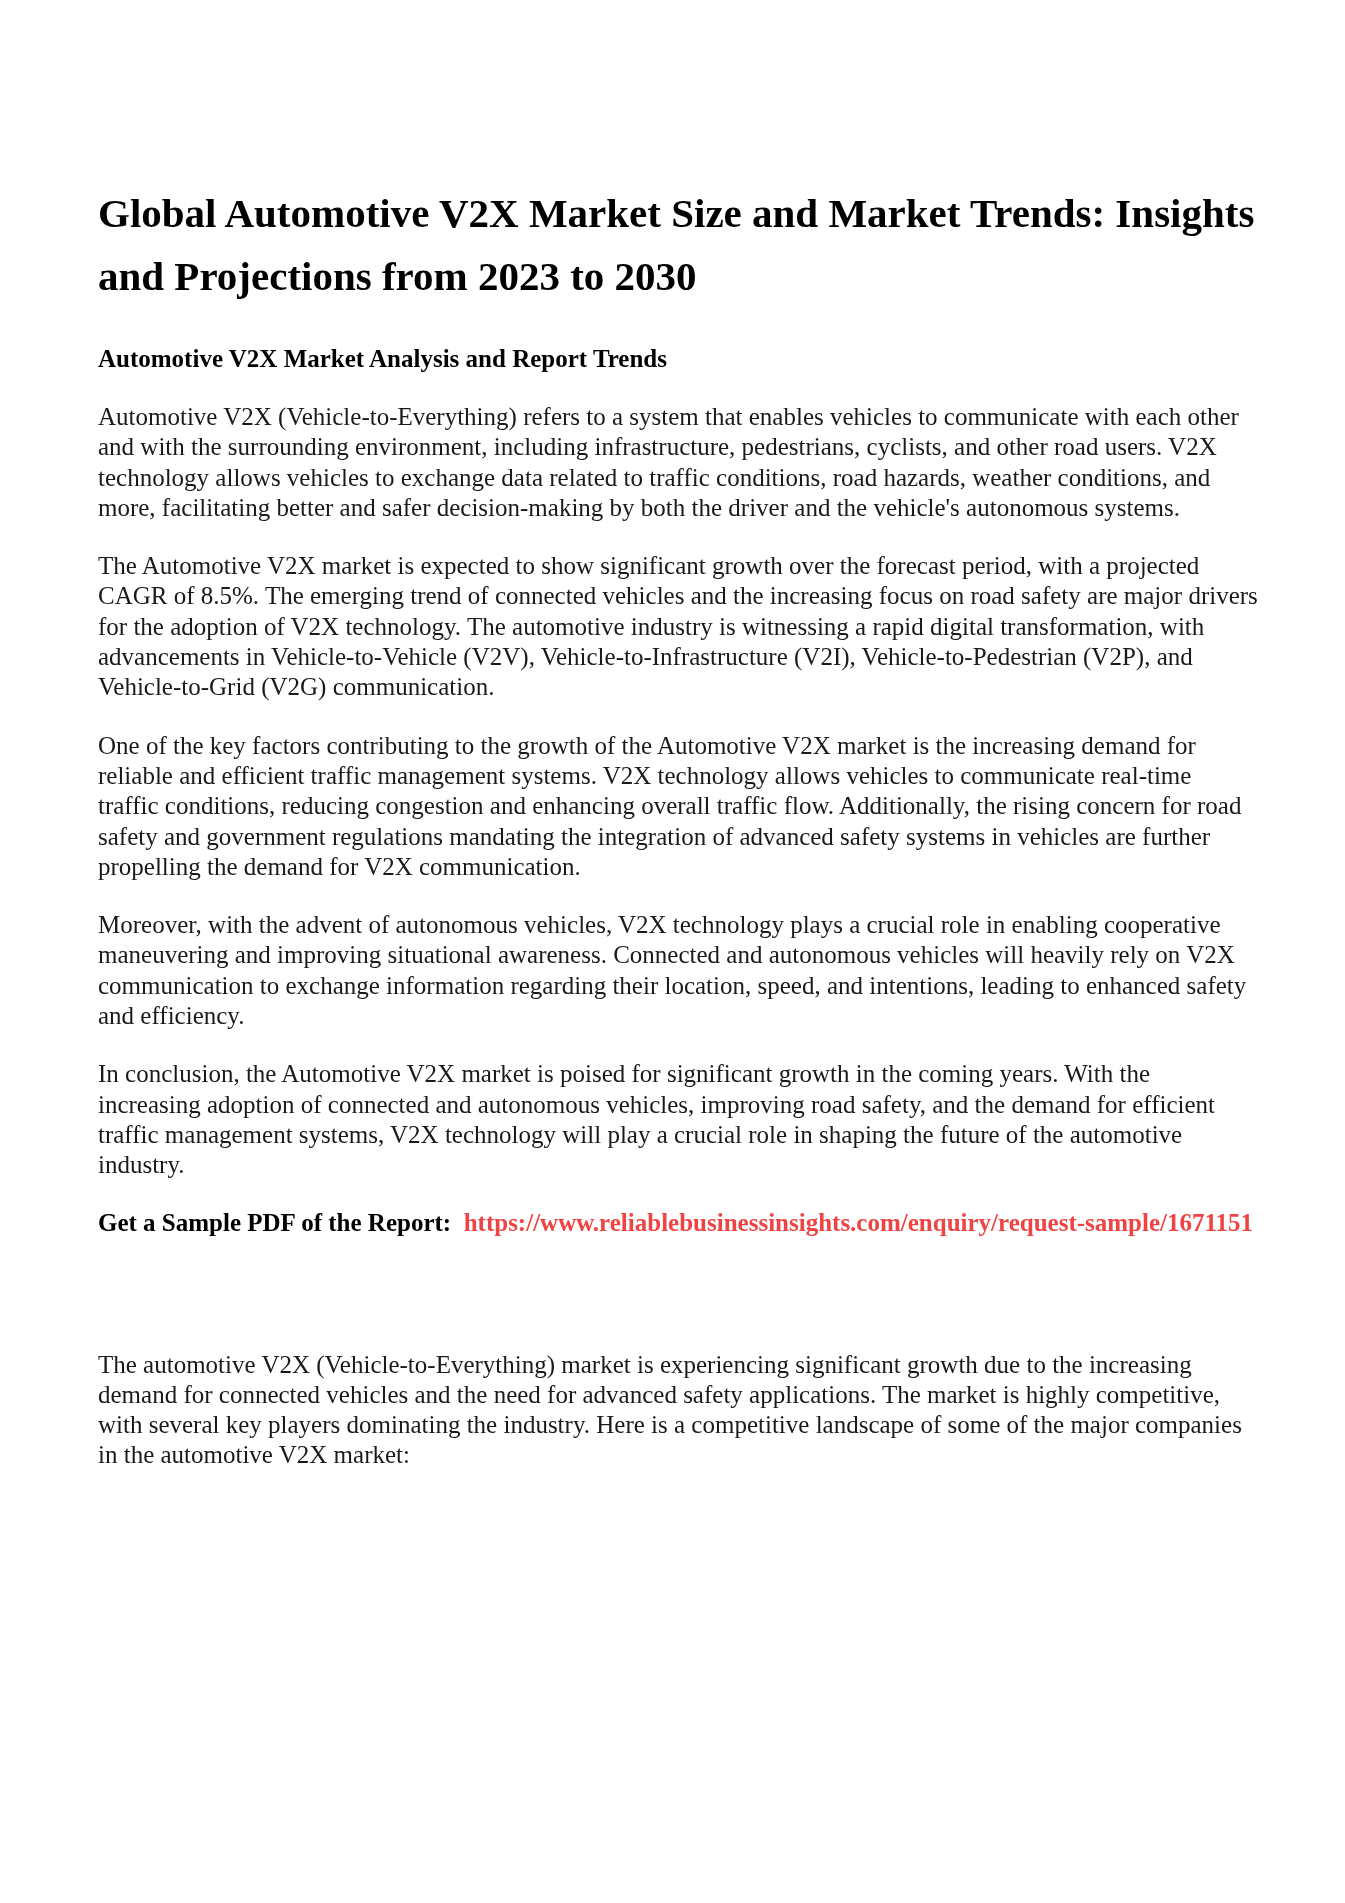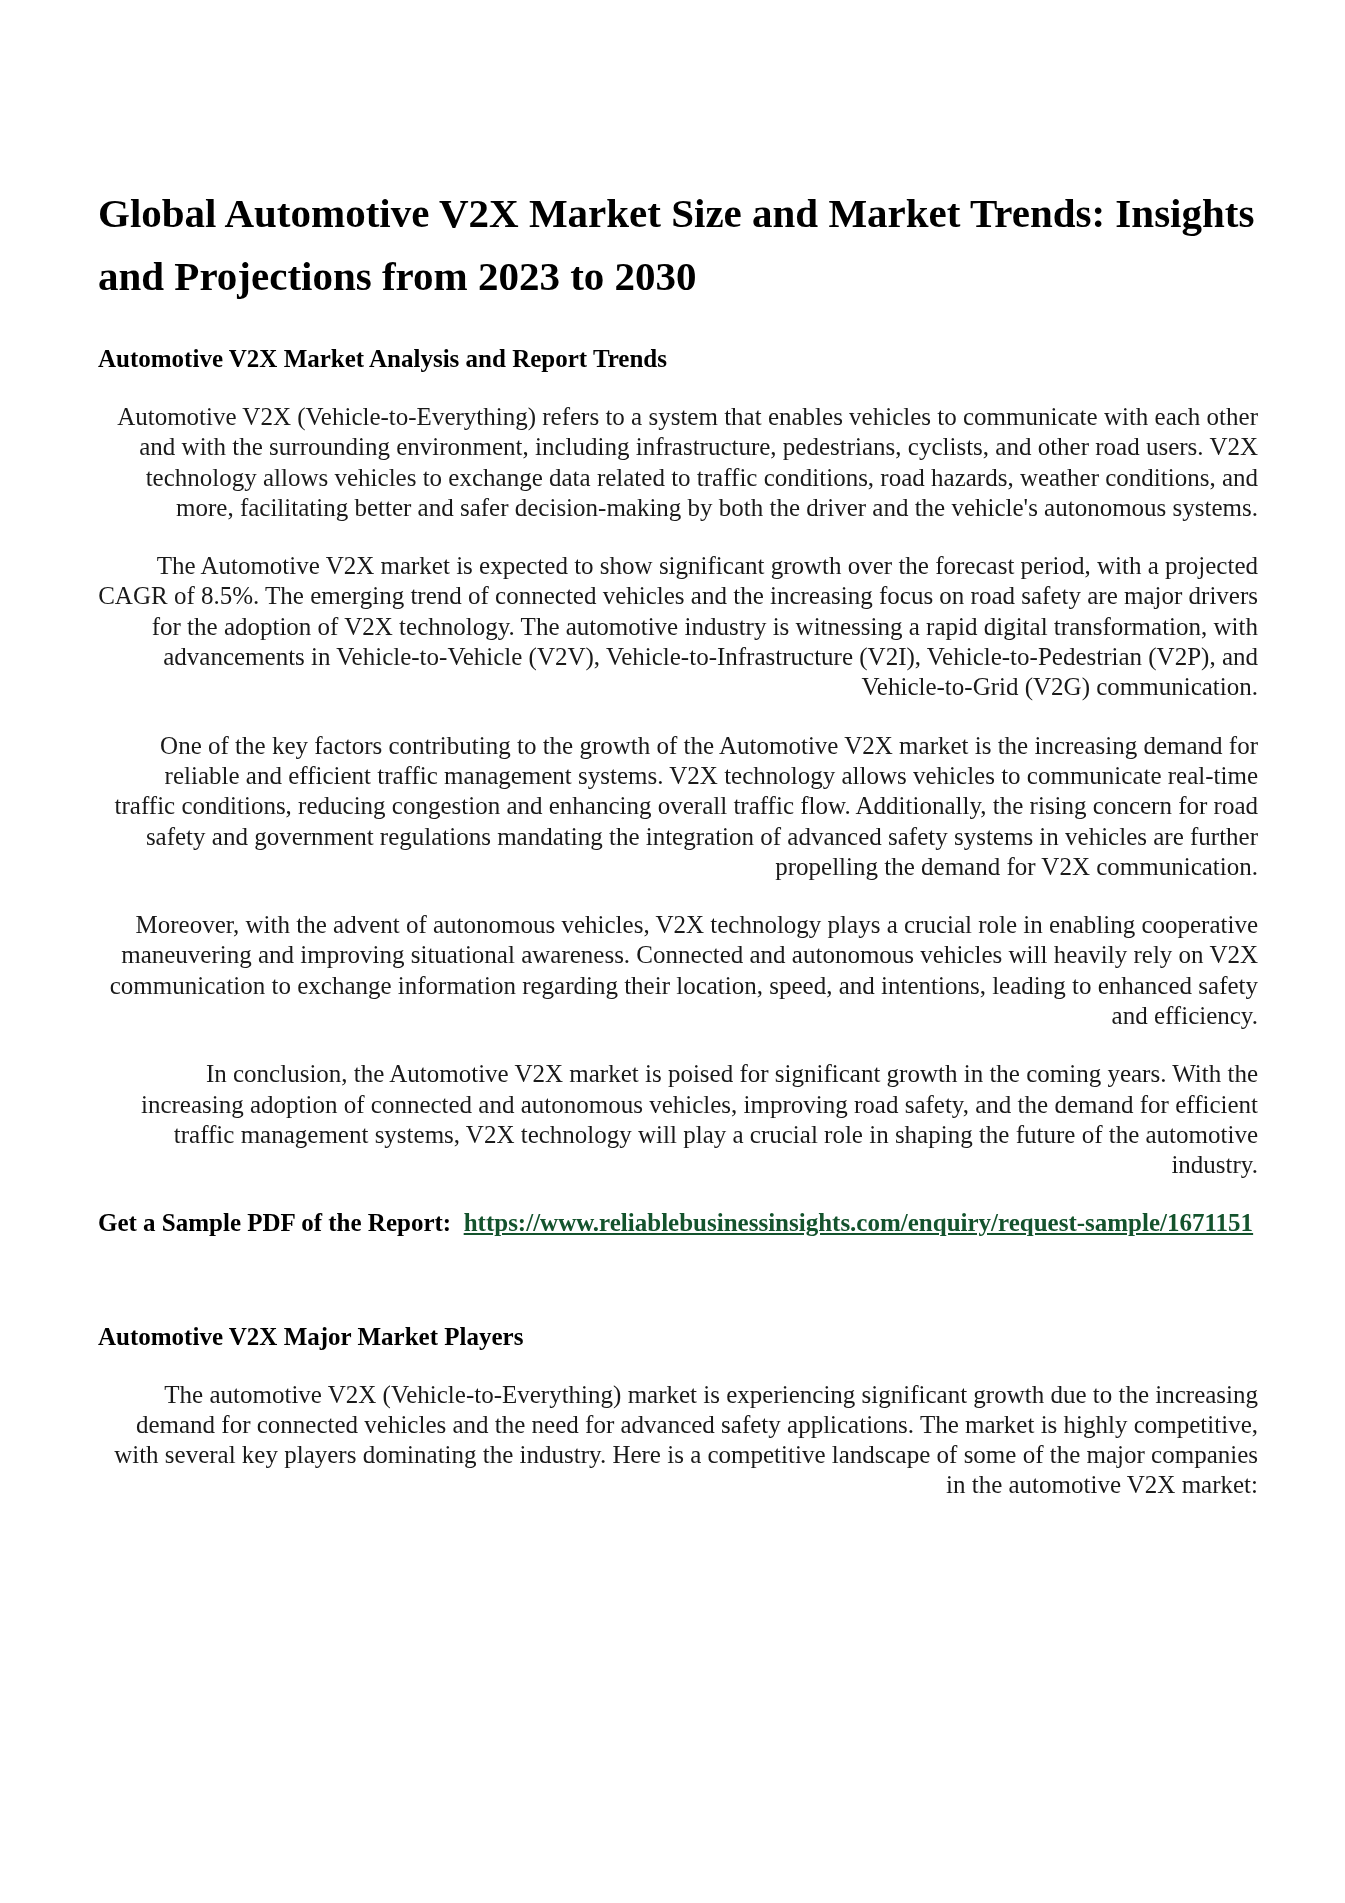--- a/index.html
+++ b/index.html
@@ -34,35 +34,33 @@
     line-height: 30px;
     font-weight: bold;
     margin: 0;
     color: #000000;
   }
   p.body-text {
     font-size: 25px;
     line-height: 30.3px;
     margin: 0;
     color: #1a1a1a;
-    text-align: right;
   }
   .gap-title { height: 36px; }
   .gap-par { height: 28px; }
   .gap-large { height: 85px; }
   p.cta {
     font-size: 25px;
     line-height: 28px;
     font-weight: bold;
     margin: 0;
     color: #000000;
   }
   p.cta a {
-    color: #14532d;
-    text-decoration: underline;
+    color: #ef4444;
     font-weight: bold;
   }
 </style>
 </head>
 <body>
 
 <div class="page">
   <h1 class="title">Global Automotive V2X Market Size and Market Trends: Insights and Projections from 2023 to 2030</h1>
 
   <div class="gap-title"></div>
@@ -85,19 +83,18 @@
   <p class="body-text">In conclusion, the Automotive V2X market is poised for significant growth in the coming years. With the increasing adoption of connected and autonomous vehicles, improving road safety, and the demand for efficient traffic management systems, V2X technology will play a crucial role in shaping the future of the automotive industry.</p>
   <div class="gap-par"></div>
 
   <p class="cta">
     <span>Get a Sample PDF of the Report:</span>&nbsp;
     <a>https://www.reliablebusinessinsights.com/enquiry/request-sample/1671151</a>
   </p>
 
   <div class="gap-large"></div>
 
-  <h3 class="section-heading">Automotive V2X Major Market Players</h3>
   <div class="gap-par"></div>
 
   <p class="body-text">The automotive V2X (Vehicle-to-Everything) market is experiencing significant growth due to the increasing demand for connected vehicles and the need for advanced safety applications. The market is highly competitive, with several key players dominating the industry. Here is a competitive landscape of some of the major companies in the automotive V2X market:</p>
   <div class="gap-par"></div>
 
 </div>
 
 </body></html>

